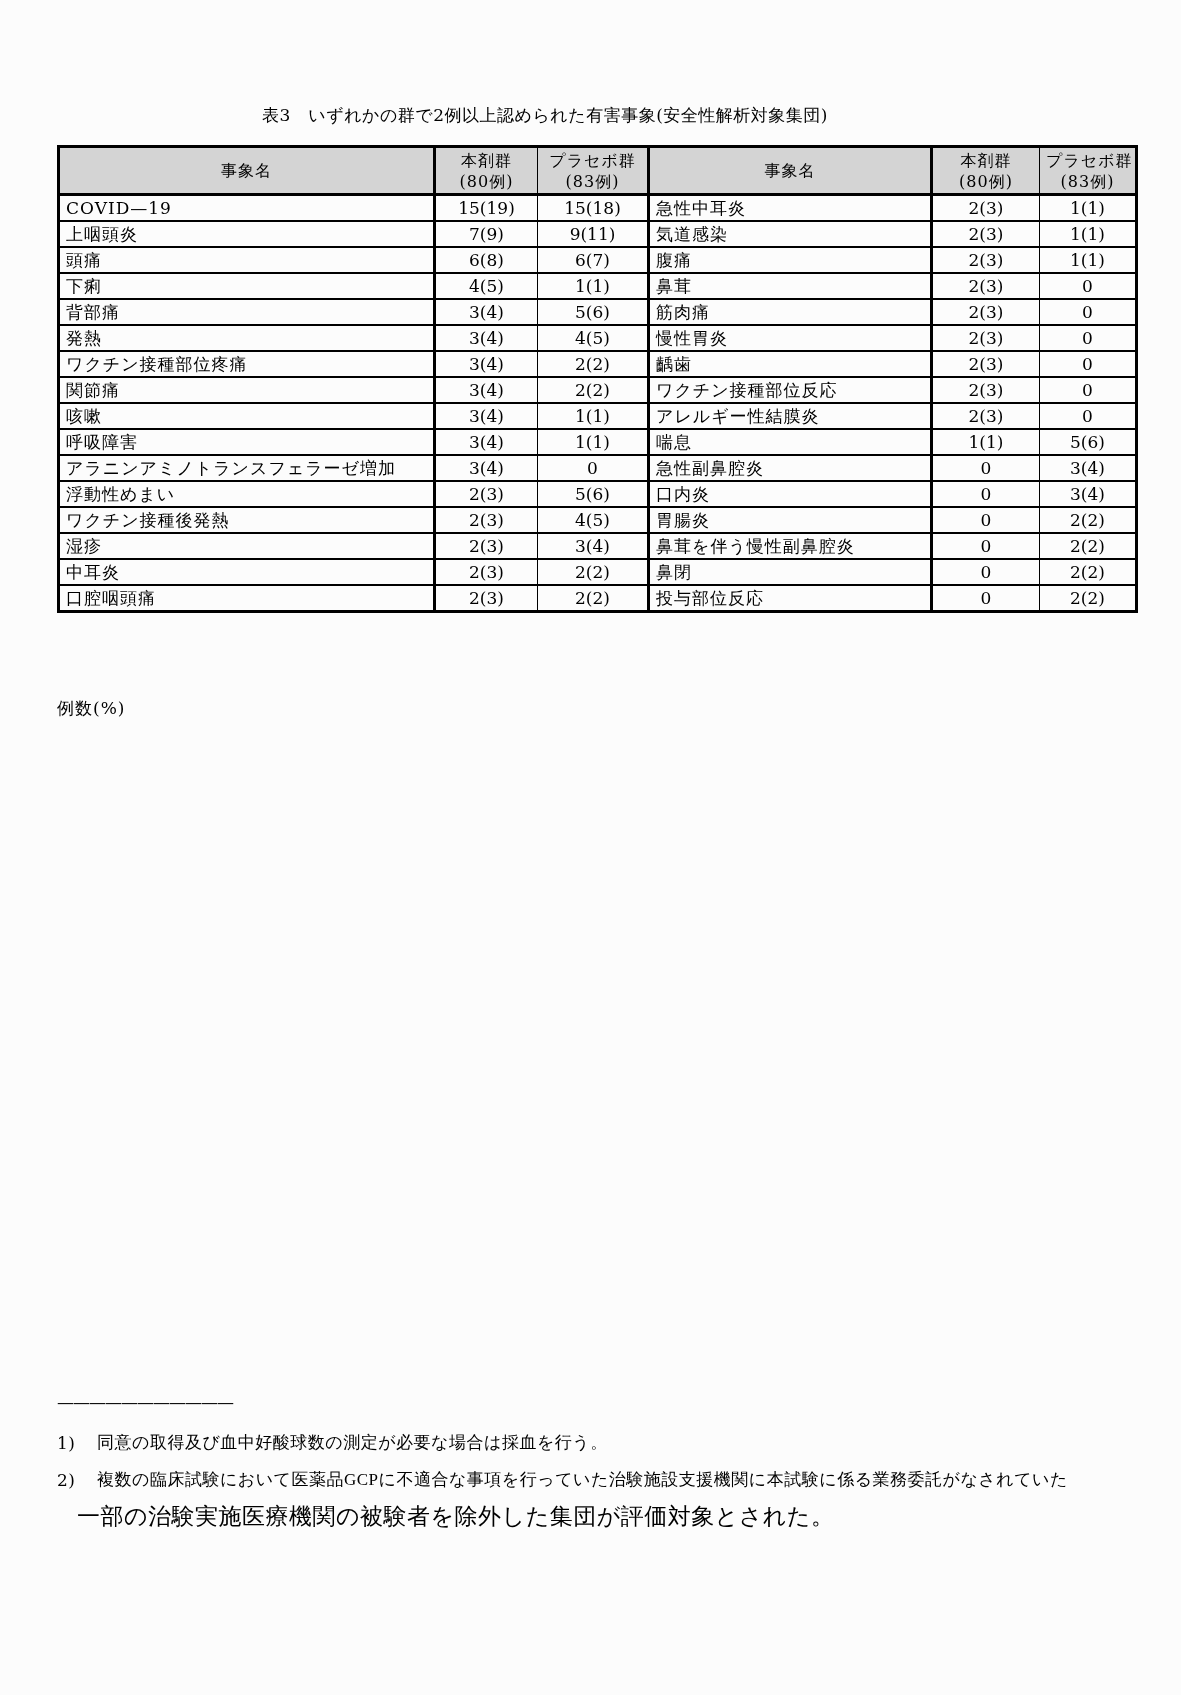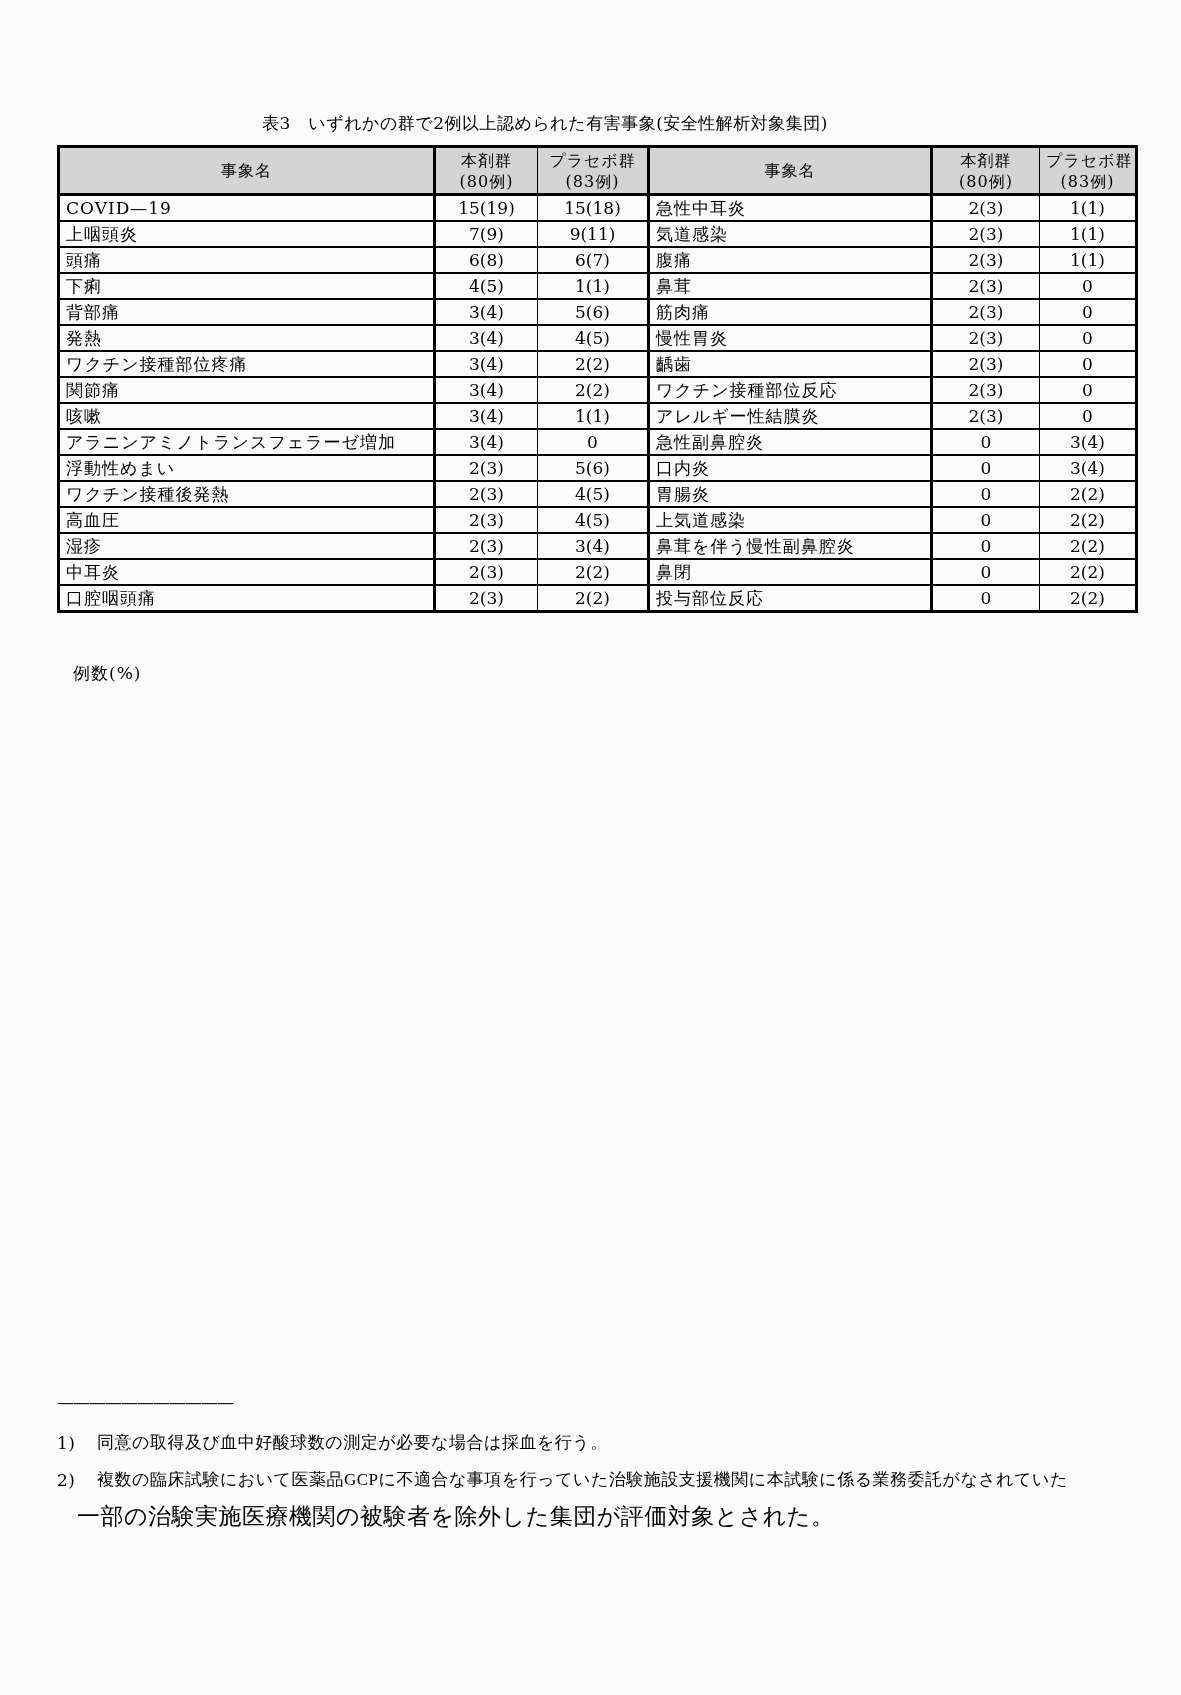--- a/index.html
+++ b/index.html
@@ -7,21 +7,21 @@
   html,body { margin:0; padding:0; }
   body {
     width:1181px; height:1695px;
     background:#fcfcfc;
     font-family:"DejaVu Serif","Liberation Serif",serif;
     color:#000;
   }
   .page { position:relative; width:1181px; height:1695px; overflow:hidden; }
 
   .doc-title {
-    position:absolute; top:112px; left:0; width:1090px;
+    position:absolute; top:104px; left:0; width:1090px;
     text-align:center; font-size:17px; letter-spacing:0.5px;
     white-space:pre;
   }
 
   table.adv-table {
     position:absolute; top:145px; left:57px;
     width:1078px; table-layout:fixed;
     border-collapse:collapse;
     border:3px solid var(--border);
     font-size:17px;
@@ -41,22 +41,22 @@
     height:48px; text-align:center;
     border-bottom:3px solid var(--border);
     letter-spacing:1px;
   }
   .adv-table tbody td { height:24px; line-height:24px; }
   .cell-event { text-align:left; padding-left:8px; letter-spacing:1px; }
   .cell-val { text-align:center; letter-spacing:0; }
   .thickL { border-left:3px solid var(--border) !important; }
 
   .caption-below {
-    position:absolute; top:662px; left:57px;
-    font-size:17px; letter-spacing:1px;margin-left:16px;
+    position:absolute; top:697px; left:57px;
+    font-size:17px; letter-spacing:1px;
   }
 
   .footnote-sep {
     position:absolute; top:1392px; left:57px;
     font-size:17px; letter-spacing:-1px; white-space:nowrap;
   }
   .footnote {
     position:absolute; left:57px; width:1080px;
     font-size:17px; line-height:22px; letter-spacing:0.5px;
     display:flex;
@@ -189,20 +189,28 @@
 
         <tr>
           <td class="cell-event">咳嗽</td>
           <td class="cell-val thickL">3(4)</td>
           <td class="cell-val">1(1)</td>
           <td class="cell-event thickL">アレルギー性結膜炎</td>
           <td class="cell-val thickL">2(3)</td>
           <td class="cell-val">0</td>
         </tr>
 
+        <tr>
+          <td class="cell-event">呼吸障害</td>
+          <td class="cell-val thickL">3(4)</td>
+          <td class="cell-val">1(1)</td>
+          <td class="cell-event thickL">喘息</td>
+          <td class="cell-val thickL">1(1)</td>
+          <td class="cell-val">5(6)</td>
+        </tr>
 
         <tr>
           <td class="cell-event">アラニンアミノトランスフェラーゼ増加</td>
           <td class="cell-val thickL">3(4)</td>
           <td class="cell-val">0</td>
           <td class="cell-event thickL">急性副鼻腔炎</td>
           <td class="cell-val thickL">0</td>
           <td class="cell-val">3(4)</td>
         </tr>
 
@@ -217,28 +225,20 @@
 
         <tr>
           <td class="cell-event">ワクチン接種後発熱</td>
           <td class="cell-val thickL">2(3)</td>
           <td class="cell-val">4(5)</td>
           <td class="cell-event thickL">胃腸炎</td>
           <td class="cell-val thickL">0</td>
           <td class="cell-val">2(2)</td>
         </tr>
 
-        <tr>
-          <td class="cell-event">高血圧</td>
-          <td class="cell-val thickL">2(3)</td>
-          <td class="cell-val">4(5)</td>
-          <td class="cell-event thickL">上気道感染</td>
-          <td class="cell-val thickL">0</td>
-          <td class="cell-val">2(2)</td>
-        </tr>
 
         <tr>
           <td class="cell-event">湿疹</td>
           <td class="cell-val thickL">2(3)</td>
           <td class="cell-val">3(4)</td>
           <td class="cell-event thickL">鼻茸を伴う慢性副鼻腔炎</td>
           <td class="cell-val thickL">0</td>
           <td class="cell-val">2(2)</td>
         </tr>
 

